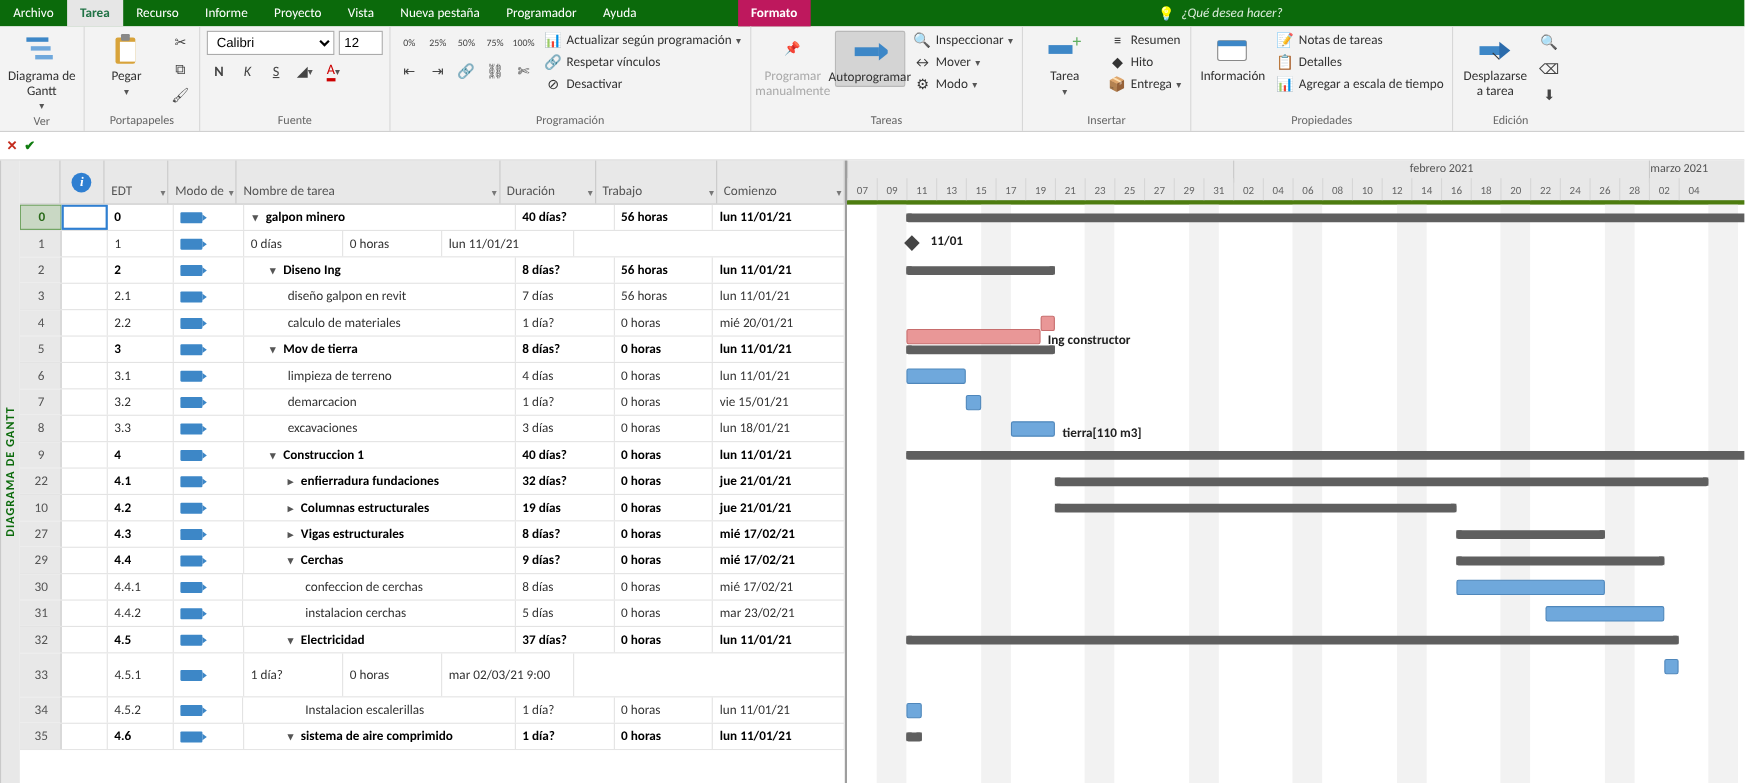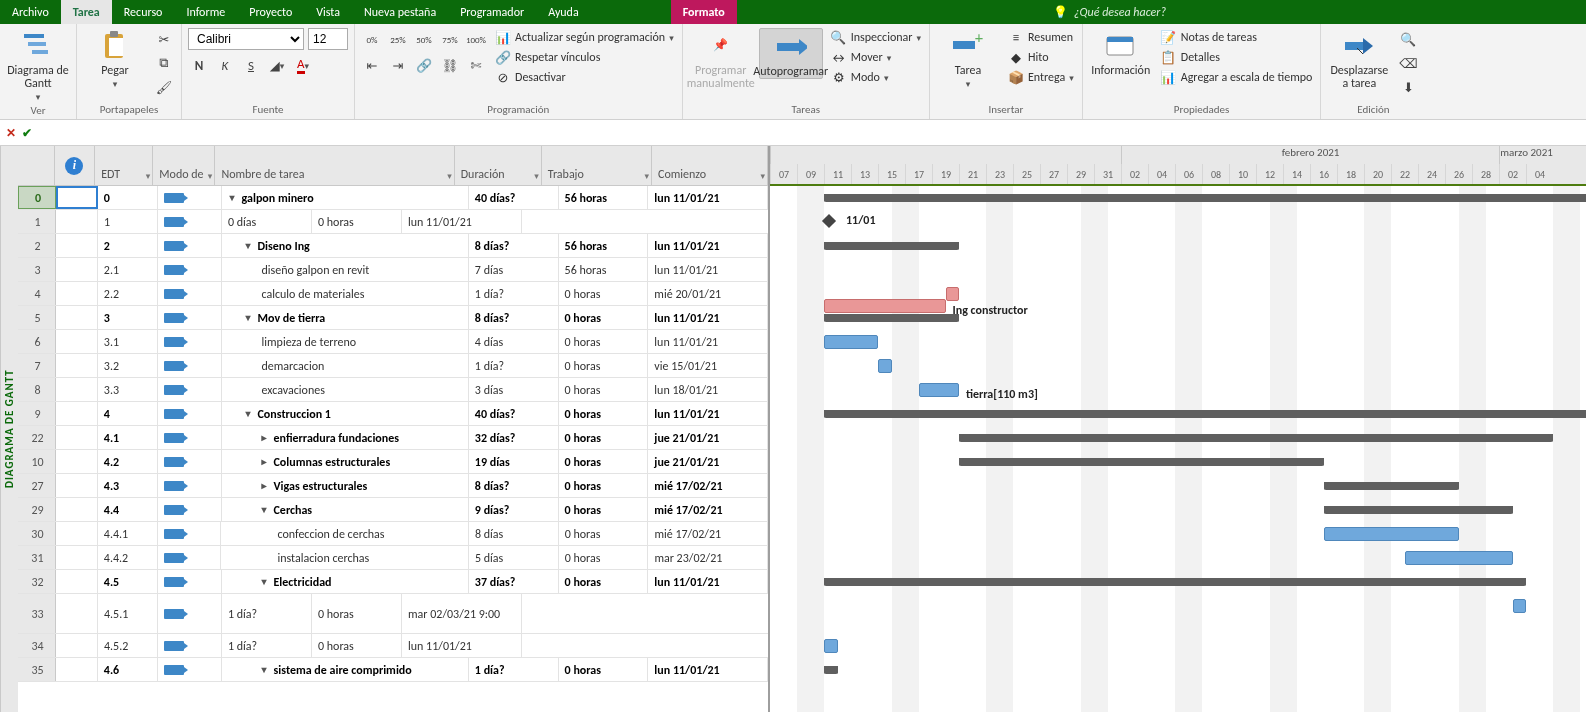--- a/index.html
+++ b/index.html
@@ -71,21 +71,21 @@
   .c-dur    { width: 90px; }
   .c-work   { width: 90px; }
   .c-start  { width: 120px; }
   .bold { font-weight: 700; color: #000; }
   .outline-toggle { color: #555; margin-right: 2px; font-size: 10px; display: inline-block; width: 10px; cursor: pointer; }
   .mode-icon { width: 20px; height: 10px; background: #3d87c7; border-radius: 1px; position: relative; }
   .mode-icon::after { content: ""; position: absolute; right: -4px; top: 2px; border-left: 4px solid #3d87c7; border-top: 3px solid transparent; border-bottom: 3px solid transparent; }
   
   
   .gantt { flex: 1; display: flex; flex-direction: column; background: #fff; }
-  .timeline-hdr { height: 40px; border-bottom: 2px solid #4d7c0f; position: relative; background: #e8e8e8; }
+  .timeline-hdr { height: 40px; border-bottom: 4px solid #4d7c0f; position: relative; background: #e8e8e8; }
   .tl-top { position: absolute; top: 0; height: 20px; display: flex; width: 100%; }
   .tl-top span { flex: 0 0 auto; border-left: 1px solid #c9c9c9; color: #555; font-size: 11px; text-align: center; }
   .tl-bot { position: absolute; bottom: 0; height: 20px; display: flex; }
   .tl-day { width: 27px; border-left: 1px solid #d6d6d6; color: #666; font-size: 10px; display: flex; align-items: center; justify-content: center; }
   .gantt-body { position: relative; flex: 1; overflow: hidden; }
   .gantt-row { position: absolute; left: 0; right: 0; height: 24px; }
   .bar { position: absolute; height: 14px; top: 5px; border-radius: 2px; }
   .bar.task { background: #6fa8dc; border: 1px solid #4f87bb; }
   .bar.crit { background: #e99797; border: 1px solid #c76d6d; }
   .bar.summary { height: 8px; top: 8px; background: #5f5f5f; }
@@ -608,20 +608,21 @@
           <div class="cell c-work ">0 horas</div>
           <div class="cell c-start " style="white-space:normal">mar 02/03/21 9:00</div>
         </div>
         <div class="row">
           <div class="cell rownum ">34</div>
           <div class="cell c-info " style=""></div>
           <div class="cell c-edt ">4.5.2</div>
           <div class="cell c-mode">
             <span class="mode-icon"></span>
           </div>
+          <div class="cell c-name " style="padding-left:56px;white-space:nowrap">Instalacion escalerillas</div>
           <div class="cell c-dur ">1 día?</div>
           <div class="cell c-work ">0 horas</div>
           <div class="cell c-start " style="white-space:nowrap">lun 11/01/21</div>
         </div>
         <div class="row">
           <div class="cell rownum ">35</div>
           <div class="cell c-info " style=""></div>
           <div class="cell c-edt bold">4.6</div>
           <div class="cell c-mode">
             <span class="mode-icon"></span>

